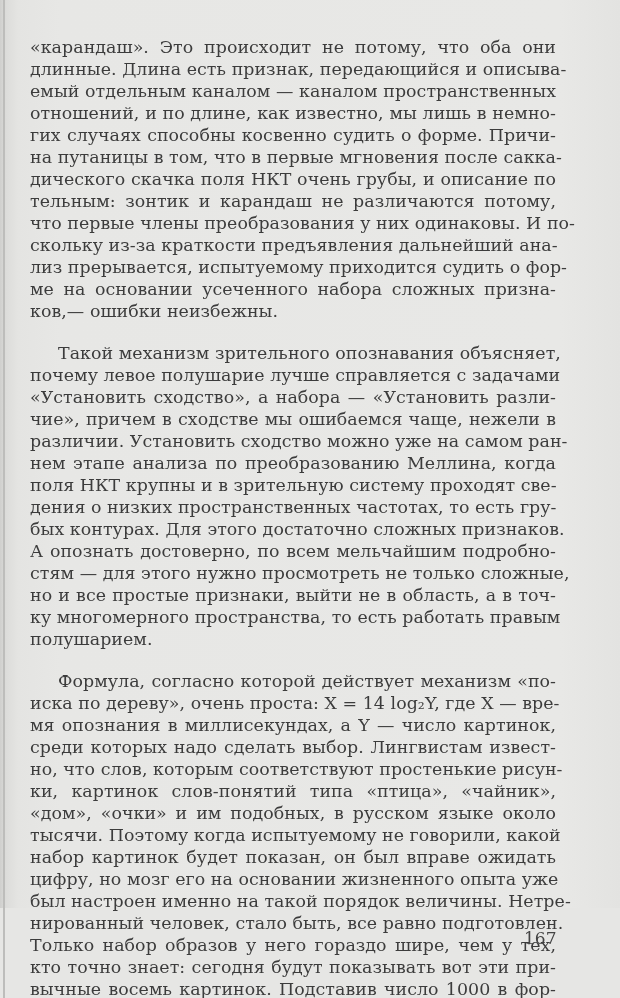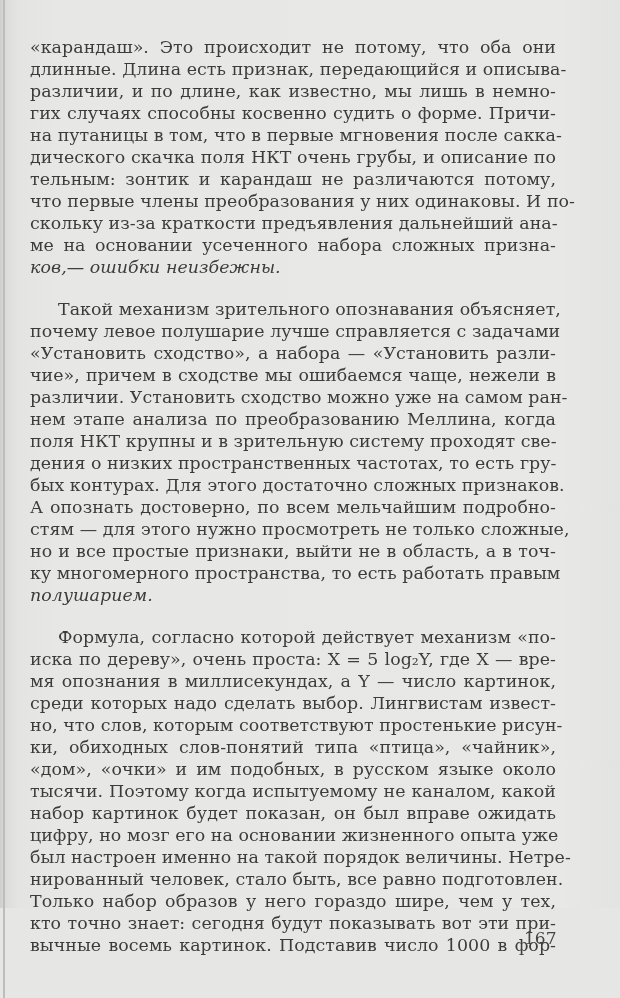--- a/index.html
+++ b/index.html
@@ -22,45 +22,47 @@
     font-size: 17.4px;
     line-height: 22px;
     color: #3c3c3c;
     letter-spacing: 0.05px;
   }
   .line {
     display: block; white-space: nowrap;
     text-align: justify; text-align-last: justify;
     height: 22px;
   }
-  .line.last { text-align-last: left; font-style: italic; }
+  .line.last { text-align-last: left; }
   .line.indent { padding-left: 28px; margin-top: 20px; }
   .page-number {
     position: absolute; left: 524px; top: 928px;
     font-size: 17px; color: #444; text-align: right;
   }
 </style>
 </head>
 <body>
 
 <div class="page">
   <div class="spine"></div>
 
   <div class="text-block">
 
     <div>
       <span class="line">«карандаш». Это происходит не потому, что оба они</span>
       <span class="line">длинные. Длина есть признак, передающийся и описыва-</span>
-      <span class="line">различии, и по длине, как известно, мы лишь в немно-</span>
+      <span class="line">емый отдельным каналом — каналом пространственных</span>
+      <span class="line">отношений, и по длине, как известно, мы лишь в немно-</span>
       <span class="line">гих случаях способны косвенно судить о форме. Причи-</span>
       <span class="line">на путаницы в том, что в первые мгновения после сакка-</span>
       <span class="line">дического скачка поля НКТ очень грубы, и описание по</span>
       <span class="line">тельным: зонтик и карандаш не различаются потому,</span>
       <span class="line">что первые члены преобразования у них одинаковы. И по-</span>
       <span class="line">скольку из-за краткости предъявления дальнейший ана-</span>
+      <span class="line">лиз прерывается, испытуемому приходится судить о фор-</span>
       <span class="line">ме на основании усеченного набора сложных призна-</span>
       <span class="line last">ков,— ошибки неизбежны.</span>
     </div>
 
     <div>
       <span class="line indent">Такой механизм зрительного опознавания объясняет,</span>
       <span class="line">почему левое полушарие лучше справляется с задачами</span>
       <span class="line">«Установить сходство», а набора — «Установить разли-</span>
       <span class="line">чие», причем в сходстве мы ошибаемся чаще, нежели в</span>
       <span class="line">различии. Установить сходство можно уже на самом ран-</span>
@@ -70,27 +72,27 @@
       <span class="line">бых контурах. Для этого достаточно сложных признаков.</span>
       <span class="line">А опознать достоверно, по всем мельчайшим подробно-</span>
       <span class="line">стям — для этого нужно просмотреть не только сложные,</span>
       <span class="line">но и все простые признаки, выйти не в область, а в точ-</span>
       <span class="line">ку многомерного пространства, то есть работать правым</span>
       <span class="line last">полушарием.</span>
     </div>
 
     <div>
       <span class="line indent">Формула, согласно которой действует механизм «по-</span>
-      <span class="line">иска по дереву», очень проста: X = 5 log₂Y, где X — вре-</span>
+      <span class="line">иска по дереву», очень проста: X = 14 log₂Y, где X — вре-</span>
       <span class="line">мя опознания в миллисекундах, а Y — число картинок,</span>
       <span class="line">среди которых надо сделать выбор. Лингвистам извест-</span>
       <span class="line">но, что слов, которым соответствуют простенькие рисун-</span>
-      <span class="line">ки, обиходных слов-понятий типа «птица», «чайник»,</span>
+      <span class="line">ки, картинок слов-понятий типа «птица», «чайник»,</span>
       <span class="line">«дом», «очки» и им подобных, в русском языке около</span>
-      <span class="line">тысячи. Поэтому когда испытуемому не каналом, какой</span>
+      <span class="line">тысячи. Поэтому когда испытуемому не говорили, какой</span>
       <span class="line">набор картинок будет показан, он был вправе ожидать</span>
       <span class="line">цифру, но мозг его на основании жизненного опыта уже</span>
       <span class="line">был настроен именно на такой порядок величины. Нетре-</span>
       <span class="line">нированный человек, стало быть, все равно подготовлен.</span>
       <span class="line">Только набор образов у него гораздо шире, чем у тех,</span>
       <span class="line">кто точно знает: сегодня будут показывать вот эти при-</span>
       <span class="line">вычные восемь картинок. Подставив число 1000 в фор-</span>
     </div>
   </div>
 

